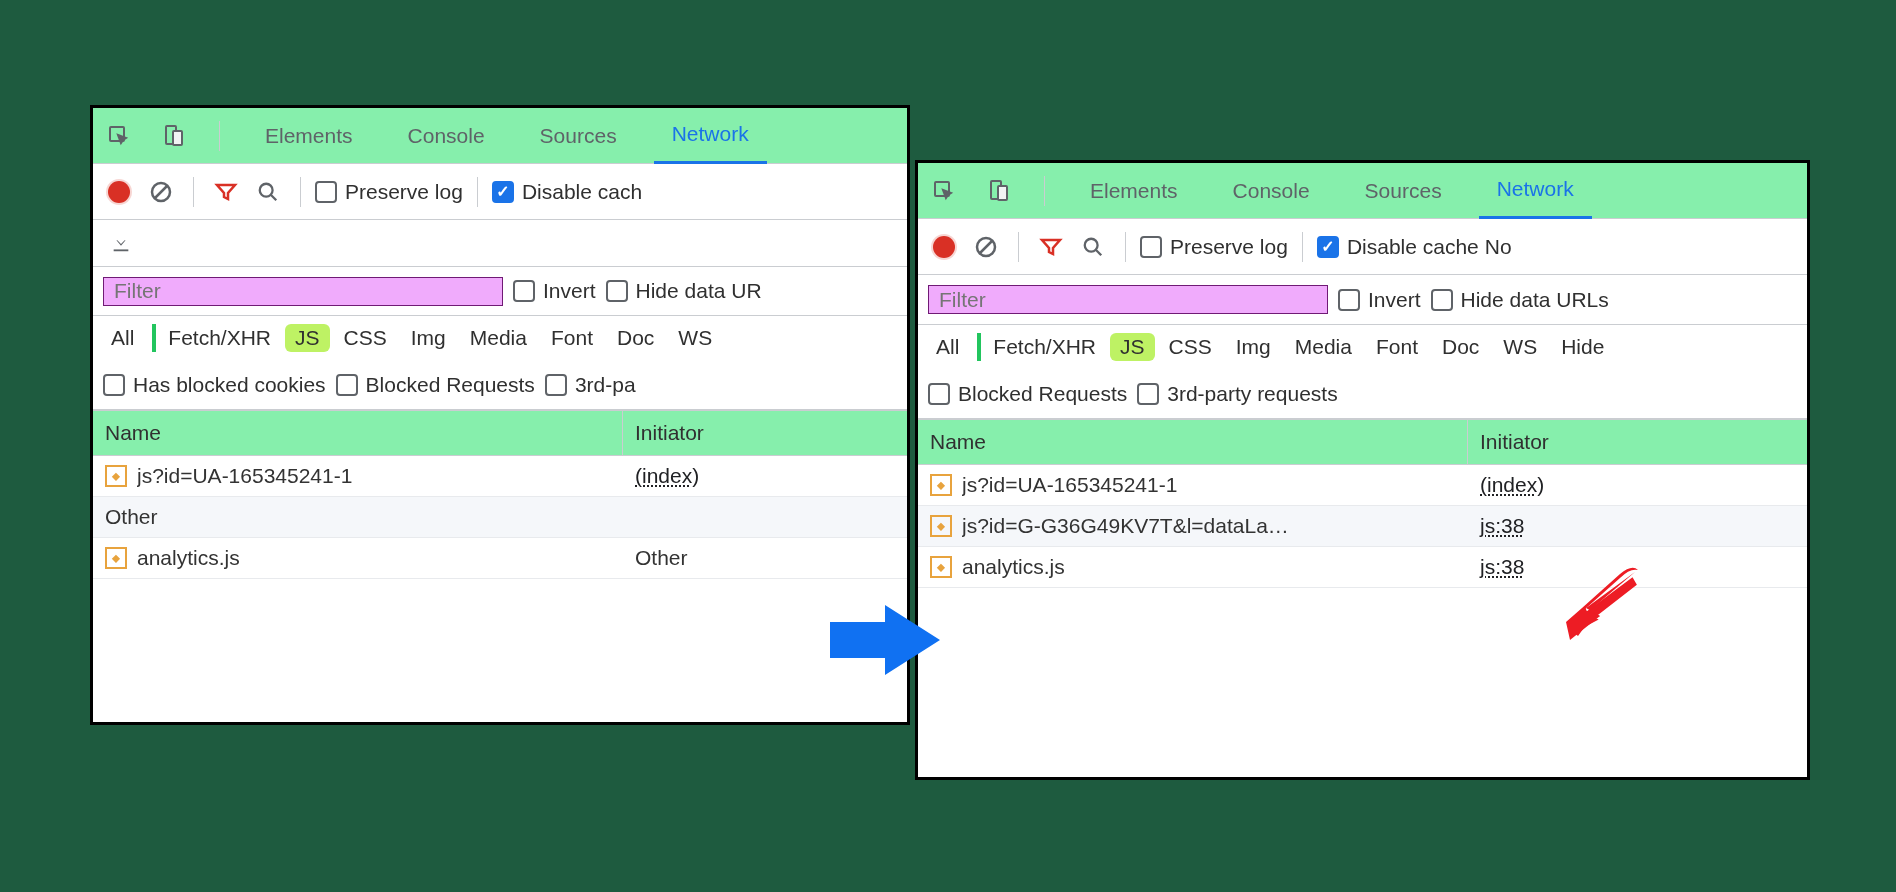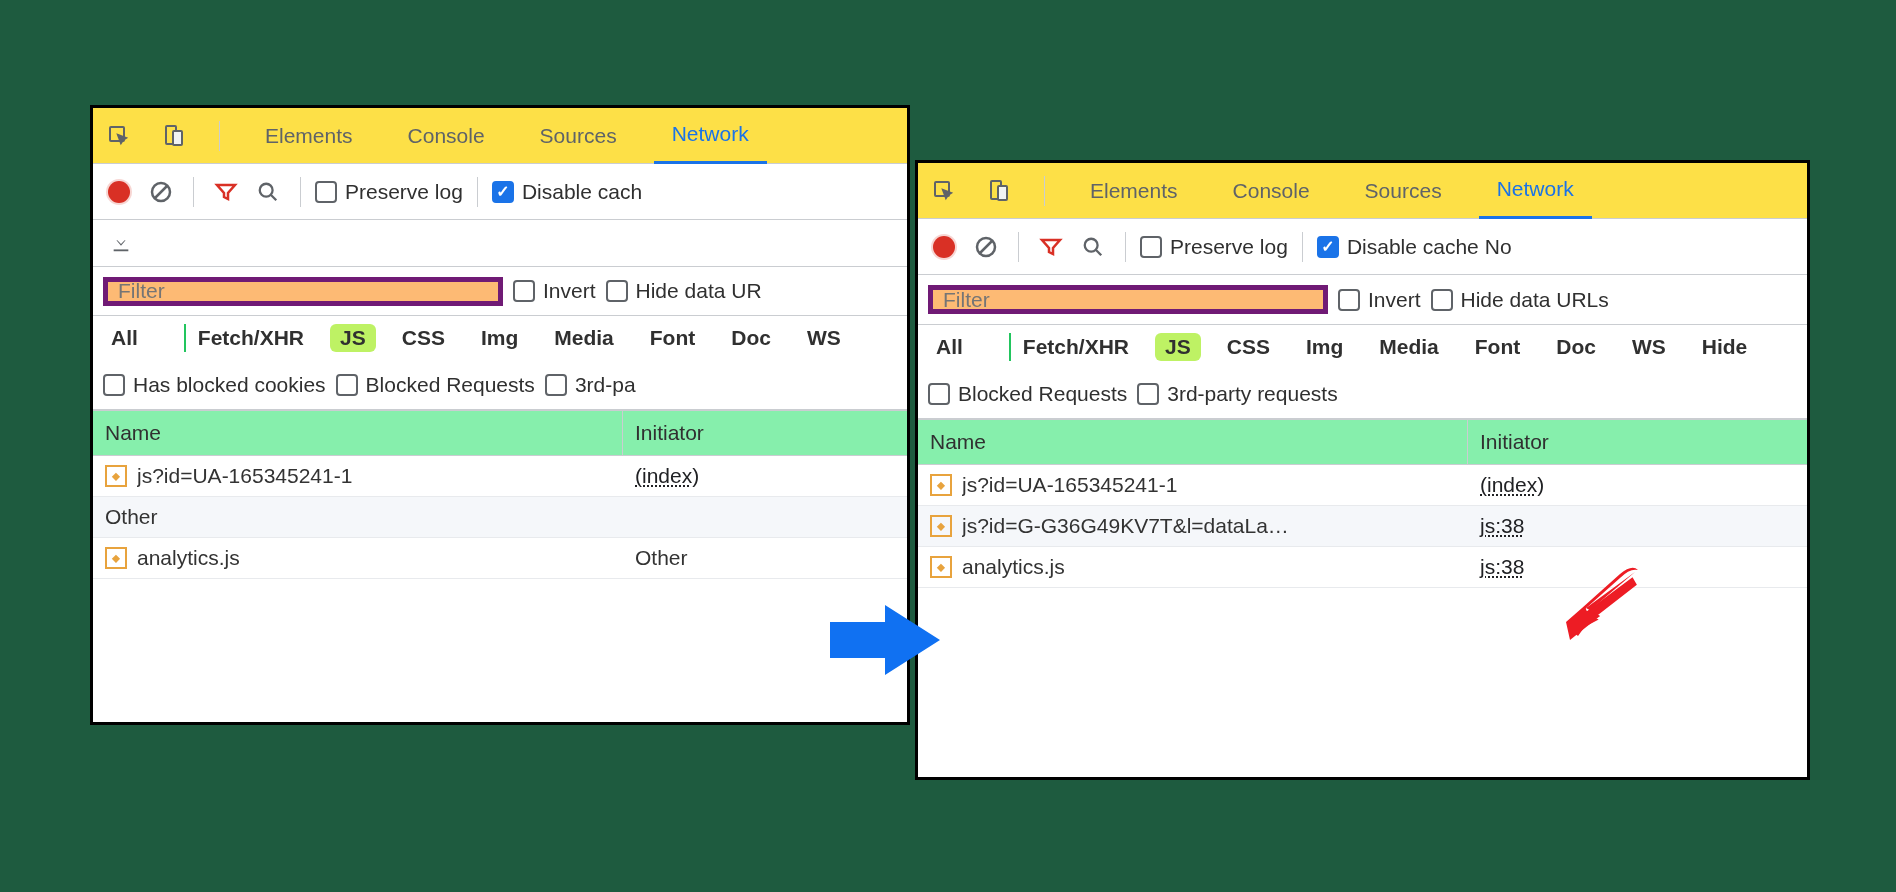--- a/index.html
+++ b/index.html
@@ -17,21 +17,21 @@
     background: #fff;
     border: 3px solid #000;
     overflow: hidden;
   }
   .panel.left { left: 90px; top: 105px; width: 820px; height: 620px; }
   .panel.right { left: 915px; top: 160px; width: 895px; height: 620px; }
 
   .tabbar {
     display: flex;
     align-items: center;
-    background: #fde047;
+    background: #86efac;
     border-bottom: 1px solid #cacdd1;
     height: 56px;
     padding: 0 8px;
     gap: 19px;
   }
   .vsep { width: 1px; height: 30px; background: #cacdd1; margin: 0 8px; }
   .tab {
     padding: 0 18px;
     height: 56px;
     display: flex;
@@ -72,29 +72,29 @@
   .checkbox.checked { background: #1a73e8; border-color: #1a73e8; }
   .checkbox.checked::after { content: "✓"; color: #fff; font-size: 16px; font-weight: bold; }
   .lbl { color: #303030; display: flex; align-items: center; gap: 8px; white-space: nowrap; }
   .secrow {
     display: flex; align-items: center; padding: 0 10px;
     height: 50px; gap: 10px; background: #fff;
     border-bottom: 1px solid #cacdd1;
   }
   .secrow.noborder { border-bottom: none; }
   .filter-input {
-    border: 5px solid #701a75; height: 29px; padding: 0 10px;
-    font-size: 21px; color: #5f6368; width: 400px; background: #fdba74;
-  }
-  .chipbar { display: flex; align-items: center; gap: 16px; height: 44px; padding: 0 8px; flex-wrap: nowrap; font-weight: bold; }
+    border: 1px solid #701a75; height: 29px; padding: 0 10px;
+    font-size: 21px; color: #5f6368; width: 400px; background: #f0abfc;
+  }
+  .chipbar { display: flex; align-items: center; gap: 4px; height: 44px; padding: 0 8px; flex-wrap: nowrap; }
   .chip {
     padding: 2px 10px; border-radius: 6px; cursor: pointer; color: #303030;
     white-space: nowrap;
   }
-  .chip.sep { border-left: 2px solid #22c55e; padding-left: 12px; margin-left: 20px; border-radius: 0; }
+  .chip.sep { border-left: 4px solid #22c55e; padding-left: 12px; margin-left: 4px; border-radius: 0; }
   .chip.active { background: #bef264; }
   .table { width: 100%; }
   .thead {
     display: grid;
     border-top: 1px solid #cacdd1;
     border-bottom: 1px solid #cacdd1;
     background: #86efac;
   }
   .th { padding: 10px 12px; color: #303030; border-right: 1px solid #cacdd1; }
   .th:last-child { border-right: none; }

